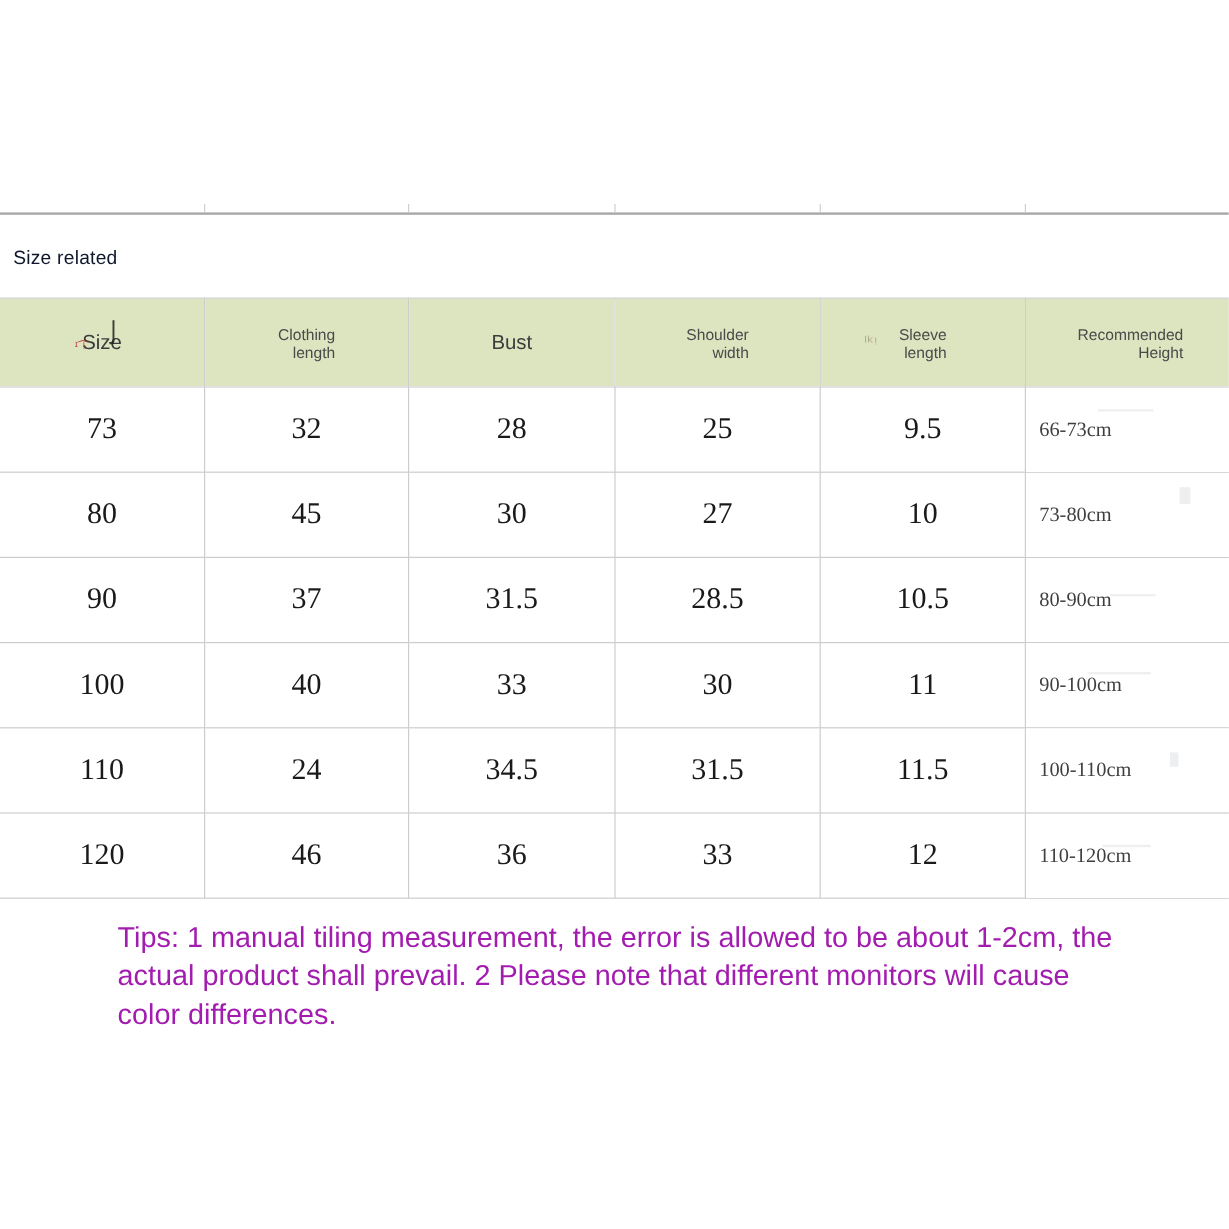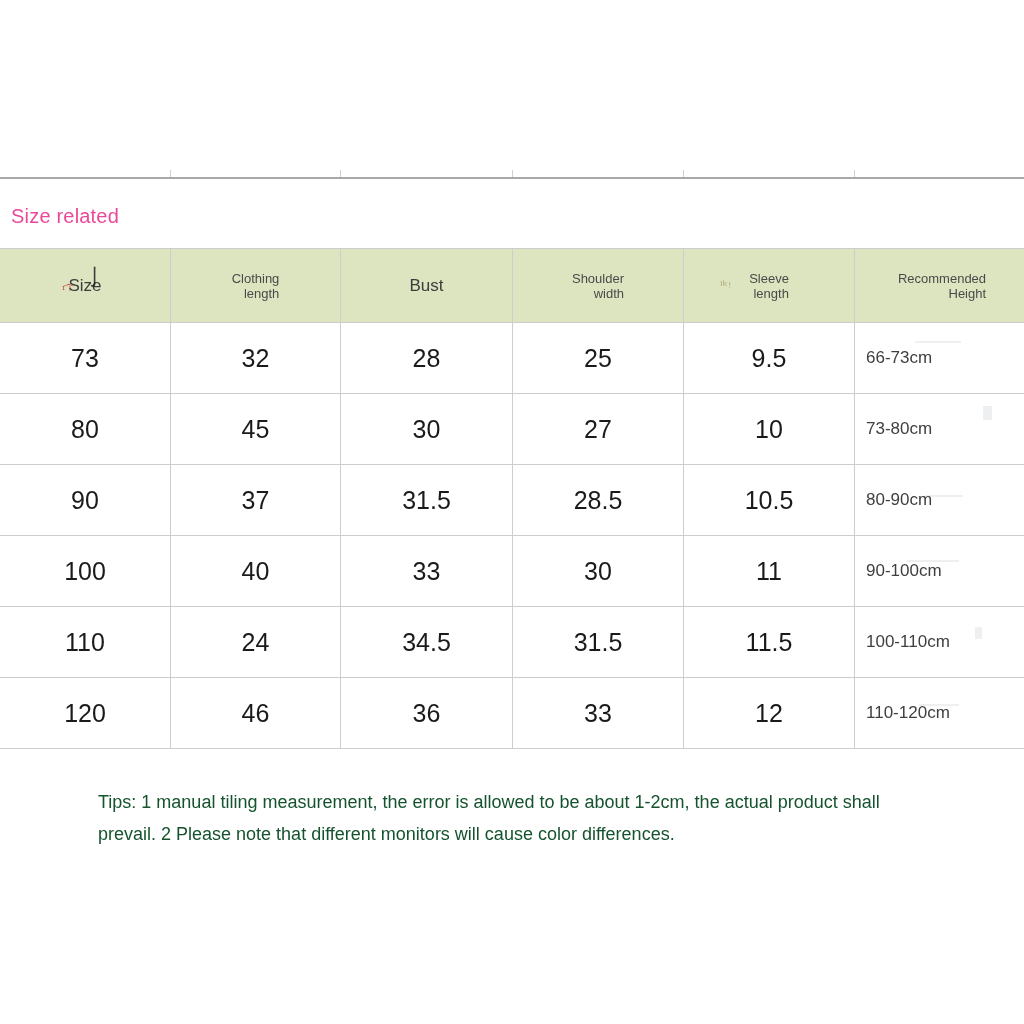--- a/index.html
+++ b/index.html
@@ -30,22 +30,22 @@
     width: 1px;
     height: 7px;
     background: #cfcfcf;
   }
 
   
   .section-title {
     position: absolute;
     left: 11px;
     top: 201px;
-    font-size: 20px;
-    color: #ec4899;
+    font-size: 16px;
+    color: #0f172a;
     letter-spacing: 0.2px;
     line-height: 30px;
     white-space: nowrap;
   }
 
   
   .size-table-wrap {
     position: absolute;
     left: 0;
     top: 248px;
@@ -110,45 +110,44 @@
   .ghost-size-b { left: 84px;  top: 22px; opacity: .85; color:#222; font-size: 21px; }
   .ghost-sleeve { left: 36px;  top: -2px; opacity: .45; color:#7b6a3a; font-size: 14px; margin-top: 33px; }
 
   tbody td {
     height: 70px;
     text-align: center;
     vertical-align: middle;
     font-size: 25px;
     color: #1a1a1a;
     background: #ffffff;
-    font-family: Liberation Sans, sans-serif;
+    font-family: Liberation Serif, serif;
   }
   tbody td.height-cell {
     font-size: 17px;
     text-align: left;
     padding-left: 11px;
     color: #3f3f3f;
     position: relative;
   }
   tbody td.height-cell .smudge {
     position: absolute;
     opacity: 0.13;
     background: #7a8090;
   }
 
   
   .tips {
     position: absolute;
     left: 98px;
     top: 766px;
     width: 830px;
-    font-size: 18px;
+    font-size: 24px;
     line-height: 32px;
-    color: #14532d;
-    margin-top: 20px;
+    color: #a21caf;
   }
 </style>
 </head>
 <body>
 
 <div class="top-divider"></div>
 <div class="tick" style="left:170px"></div>
 <div class="tick" style="left:340px"></div>
 <div class="tick" style="left:512px"></div>
 <div class="tick" style="left:683px"></div>

